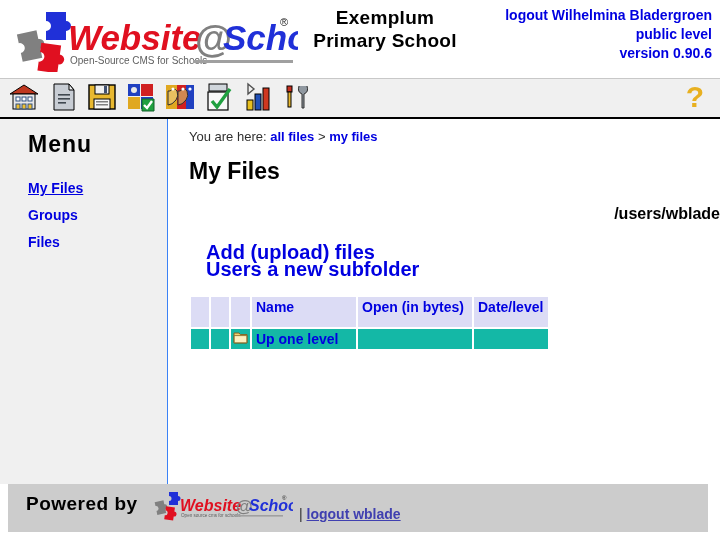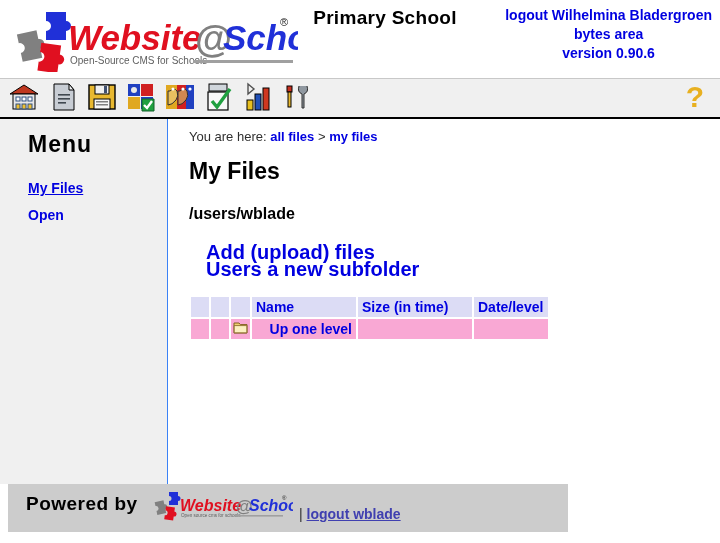--- a/index.html
+++ b/index.html
@@ -43,21 +43,21 @@
     line-height: 23px;
     color: #000000;
     letter-spacing: 0.3px;
   }
   #school-title div { white-space: nowrap; }
 
   #user-block {
     position: absolute;
     right: 8px;
     top: 6px;
-    text-align: center;
+    text-align: right;
     font-family: "Liberation Sans", sans-serif;
     font-size: 14px;
     font-weight: bold;
     line-height: 19px;
     color: #0000e0;
   }
   #user-block a {
     color: #0000e0;
     text-decoration: none;
   }
@@ -164,20 +164,21 @@
     font-size: 23px;
     font-weight: bold;
     color: #000000;
   }
   #path-line {
     margin: 20px 0 0 21px;
     font-family: "Liberation Sans", sans-serif;
     font-size: 16px;
     font-weight: bold;
     color: #000000;
+    text-align: right;
   }
   #action-links {
     margin: 21px 0 0 38px;
     line-height: 17px;
   }
   #action-links a {
     display: block;
     font-family: "Liberation Sans", sans-serif;
     font-size: 20px;
     font-weight: bold;
@@ -191,31 +192,30 @@
     border-collapse: separate;
     border-spacing: 2px 2px;
     font-family: "Liberation Sans", sans-serif;
     font-size: 14px;
   }
   #file-table th {
     background: #dcdcf5;
     color: #0000e0;
     font-weight: bold;
     text-align: left;
-    padding: 2px 4px 2px 4px;
+    padding: 2px 4px 12px 4px;
     white-space: nowrap;
     font-size: 14px;
   }
   #file-table th.narrow { width: 14px; padding: 2px; }
   #file-table td {
-    background: #f9a8d4;
+    background: #14b8a6;
     padding: 2px 4px 2px 4px;
     white-space: nowrap;
     vertical-align: middle;
-    text-align: right;
   }
   #file-table td.narrow { width: 14px; padding: 2px; }
   #file-table td a {
     color: #0000e0;
     font-weight: bold;
     text-decoration: none;
   }
   .col-name { min-width: 96px; }
   .col-size { min-width: 106px; }
   .col-date { min-width: 66px; }
@@ -224,21 +224,21 @@
   
   #footer {
     position: relative;
     height: 62px;
     background: #ffffff;
   }
   #footer-bar {
     position: absolute;
     left: 8px;
     top: 0px;
-    width: 560px;
+    width: 700px;
     height: 48px;
     background: #cccccc;
   }
   #powered-by {
     position: absolute;
     left: 18px;
     top: 9px;
     font-family: "Liberation Sans", sans-serif;
     font-size: 19px;
     font-weight: bold;
@@ -281,26 +281,27 @@
       <text x="60" y="44" font-family="Liberation Sans, sans-serif" font-size="35" font-weight="bold" font-style="italic" fill="#e01020">Website</text>
       <text x="187" y="46" font-family="Liberation Sans, sans-serif" font-size="38" font-weight="bold" fill="#808080">@</text>
       <text x="215" y="44" font-family="Liberation Sans, sans-serif" font-size="35" font-weight="bold" font-style="italic" fill="#2030d8">School</text>
       <text x="272" y="20" font-family="Liberation Sans, sans-serif" font-size="11" fill="#202020">®</text>
       <text x="62" y="58" font-family="Liberation Sans, sans-serif" font-size="10" fill="#606060">Open-Source CMS for Schools</text>
       <rect x="185" y="54" width="100" height="3" fill="#a0a0a0"></rect>
     </svg>
   </div>
 
   <div id="school-title">
+    <div>Exemplum</div>
     <div>Primary School</div>
   </div>
 
   <div id="user-block">
     <div><a href="#">logout Wilhelmina Bladergroen</a></div>
-    <div>bytes area</div>
+    <div>public level</div>
     <div>version 0.90.6</div>
   </div>
 </div>
 
 <div id="toolbar">
   <div id="toolbar-icons">
 
     <svg class="tb-icon" viewBox="0 0 32 32">
       <polygon points="16,4 30,13 2,13" fill="#c03820" stroke="#000" stroke-width="1"></polygon>
       <rect x="5" y="13" width="22" height="15" fill="#e8e8e8" stroke="#000" stroke-width="1"></rect>
@@ -376,21 +377,22 @@
     <div id="help-glyph">?</div>
   </div>
 </div>
 
 <div id="page-body">
 
   <div id="sidebar">
     <div id="menu-title">Menu</div>
     <ul id="menu-list">
       <li><a class="current" href="#">My Files</a></li>
-      <li><a href="#">Open</a></li>
+      <li><a href="#">Groups</a></li>
+      <li><a href="#">Files</a></li>
     </ul>
   </div>
 
   <div id="content">
 
     <div id="breadcrumb">
       <span>You are here:</span>
       <a href="#">all files</a>
       <span class="sep">&gt;</span>
       <a href="#">my files</a>
@@ -405,21 +407,21 @@
       <a href="#">Users a new subfolder</a>
     </div>
 
     <table id="file-table">
       <thead>
         <tr>
           <th class="narrow"></th>
           <th class="narrow"></th>
           <th class="narrow"></th>
           <th class="col-name">Name</th>
-          <th class="col-size">Size (in time)</th>
+          <th class="col-size">Open (in bytes)</th>
           <th class="col-date">Date/level</th>
         </tr>
       </thead>
       <tbody>
         <tr>
           <td class="narrow"></td>
           <td class="narrow"></td>
           <td class="narrow folder-cell">
             <svg width="15" height="13" viewBox="0 0 15 13">
               <path d="M1 2 h5 l1.4 1.6 h6.6 v8.4 h-13 z" fill="#f0d070" stroke="#806020" stroke-width="1"></path>

